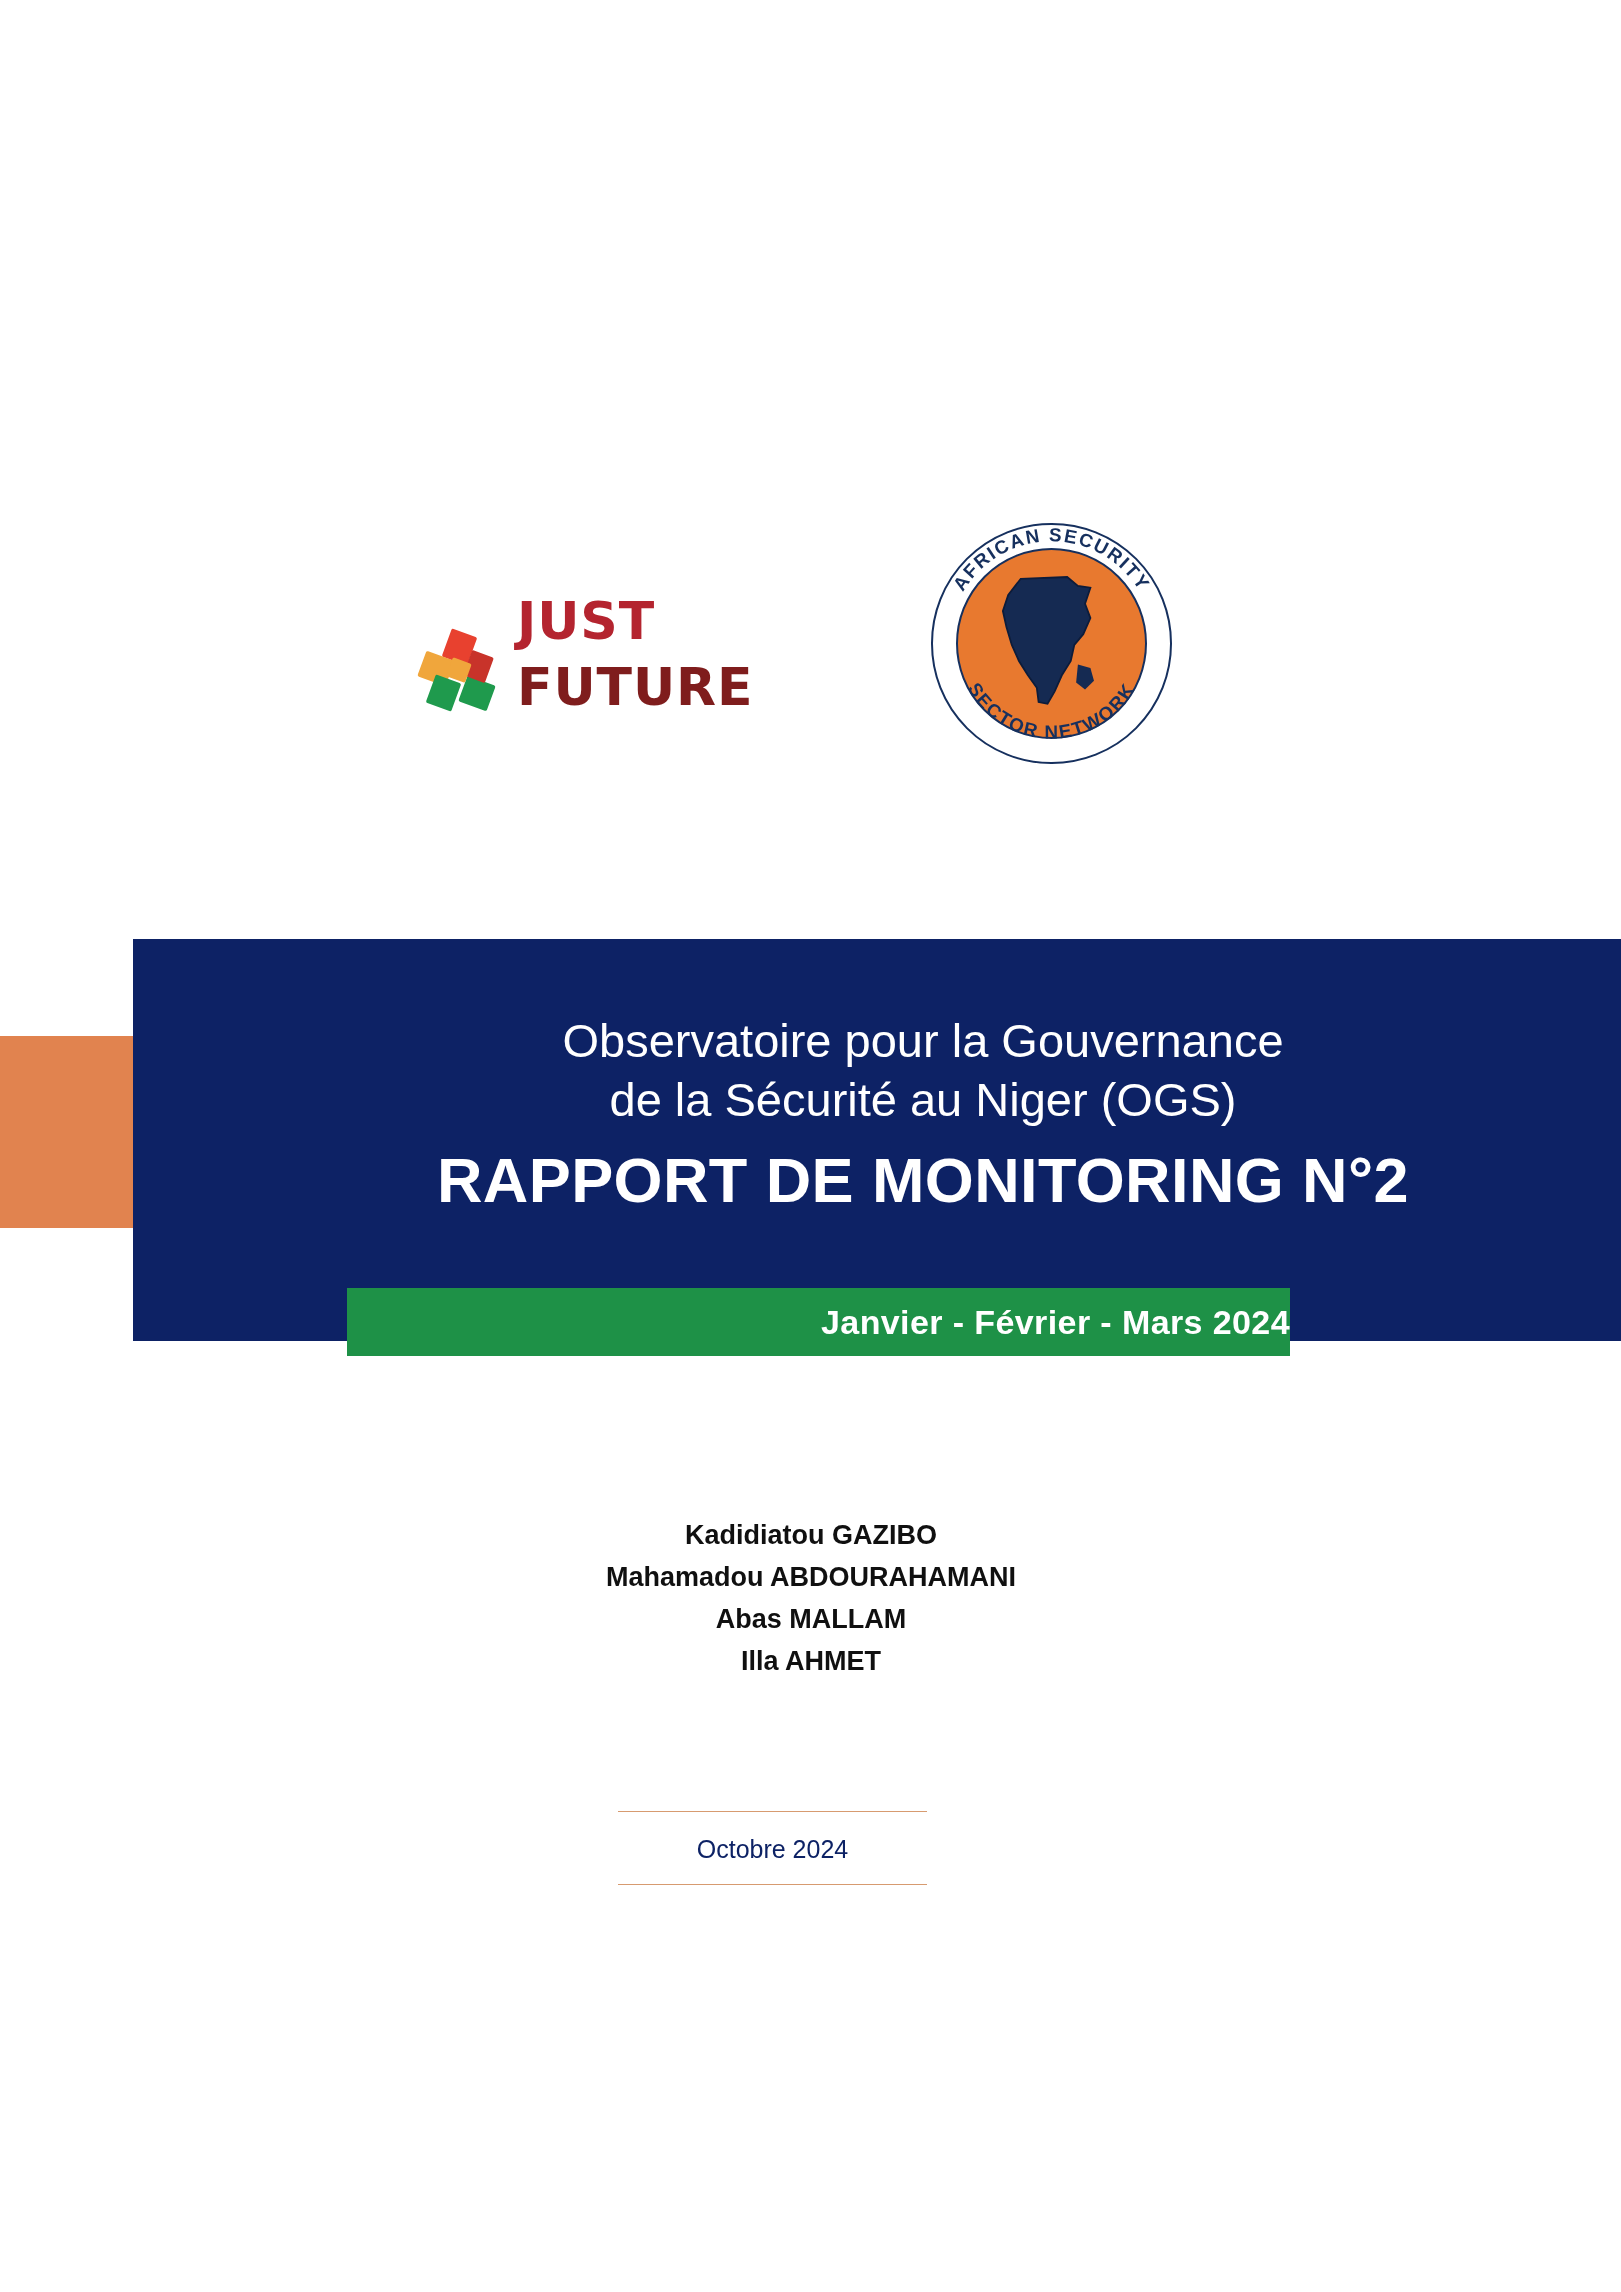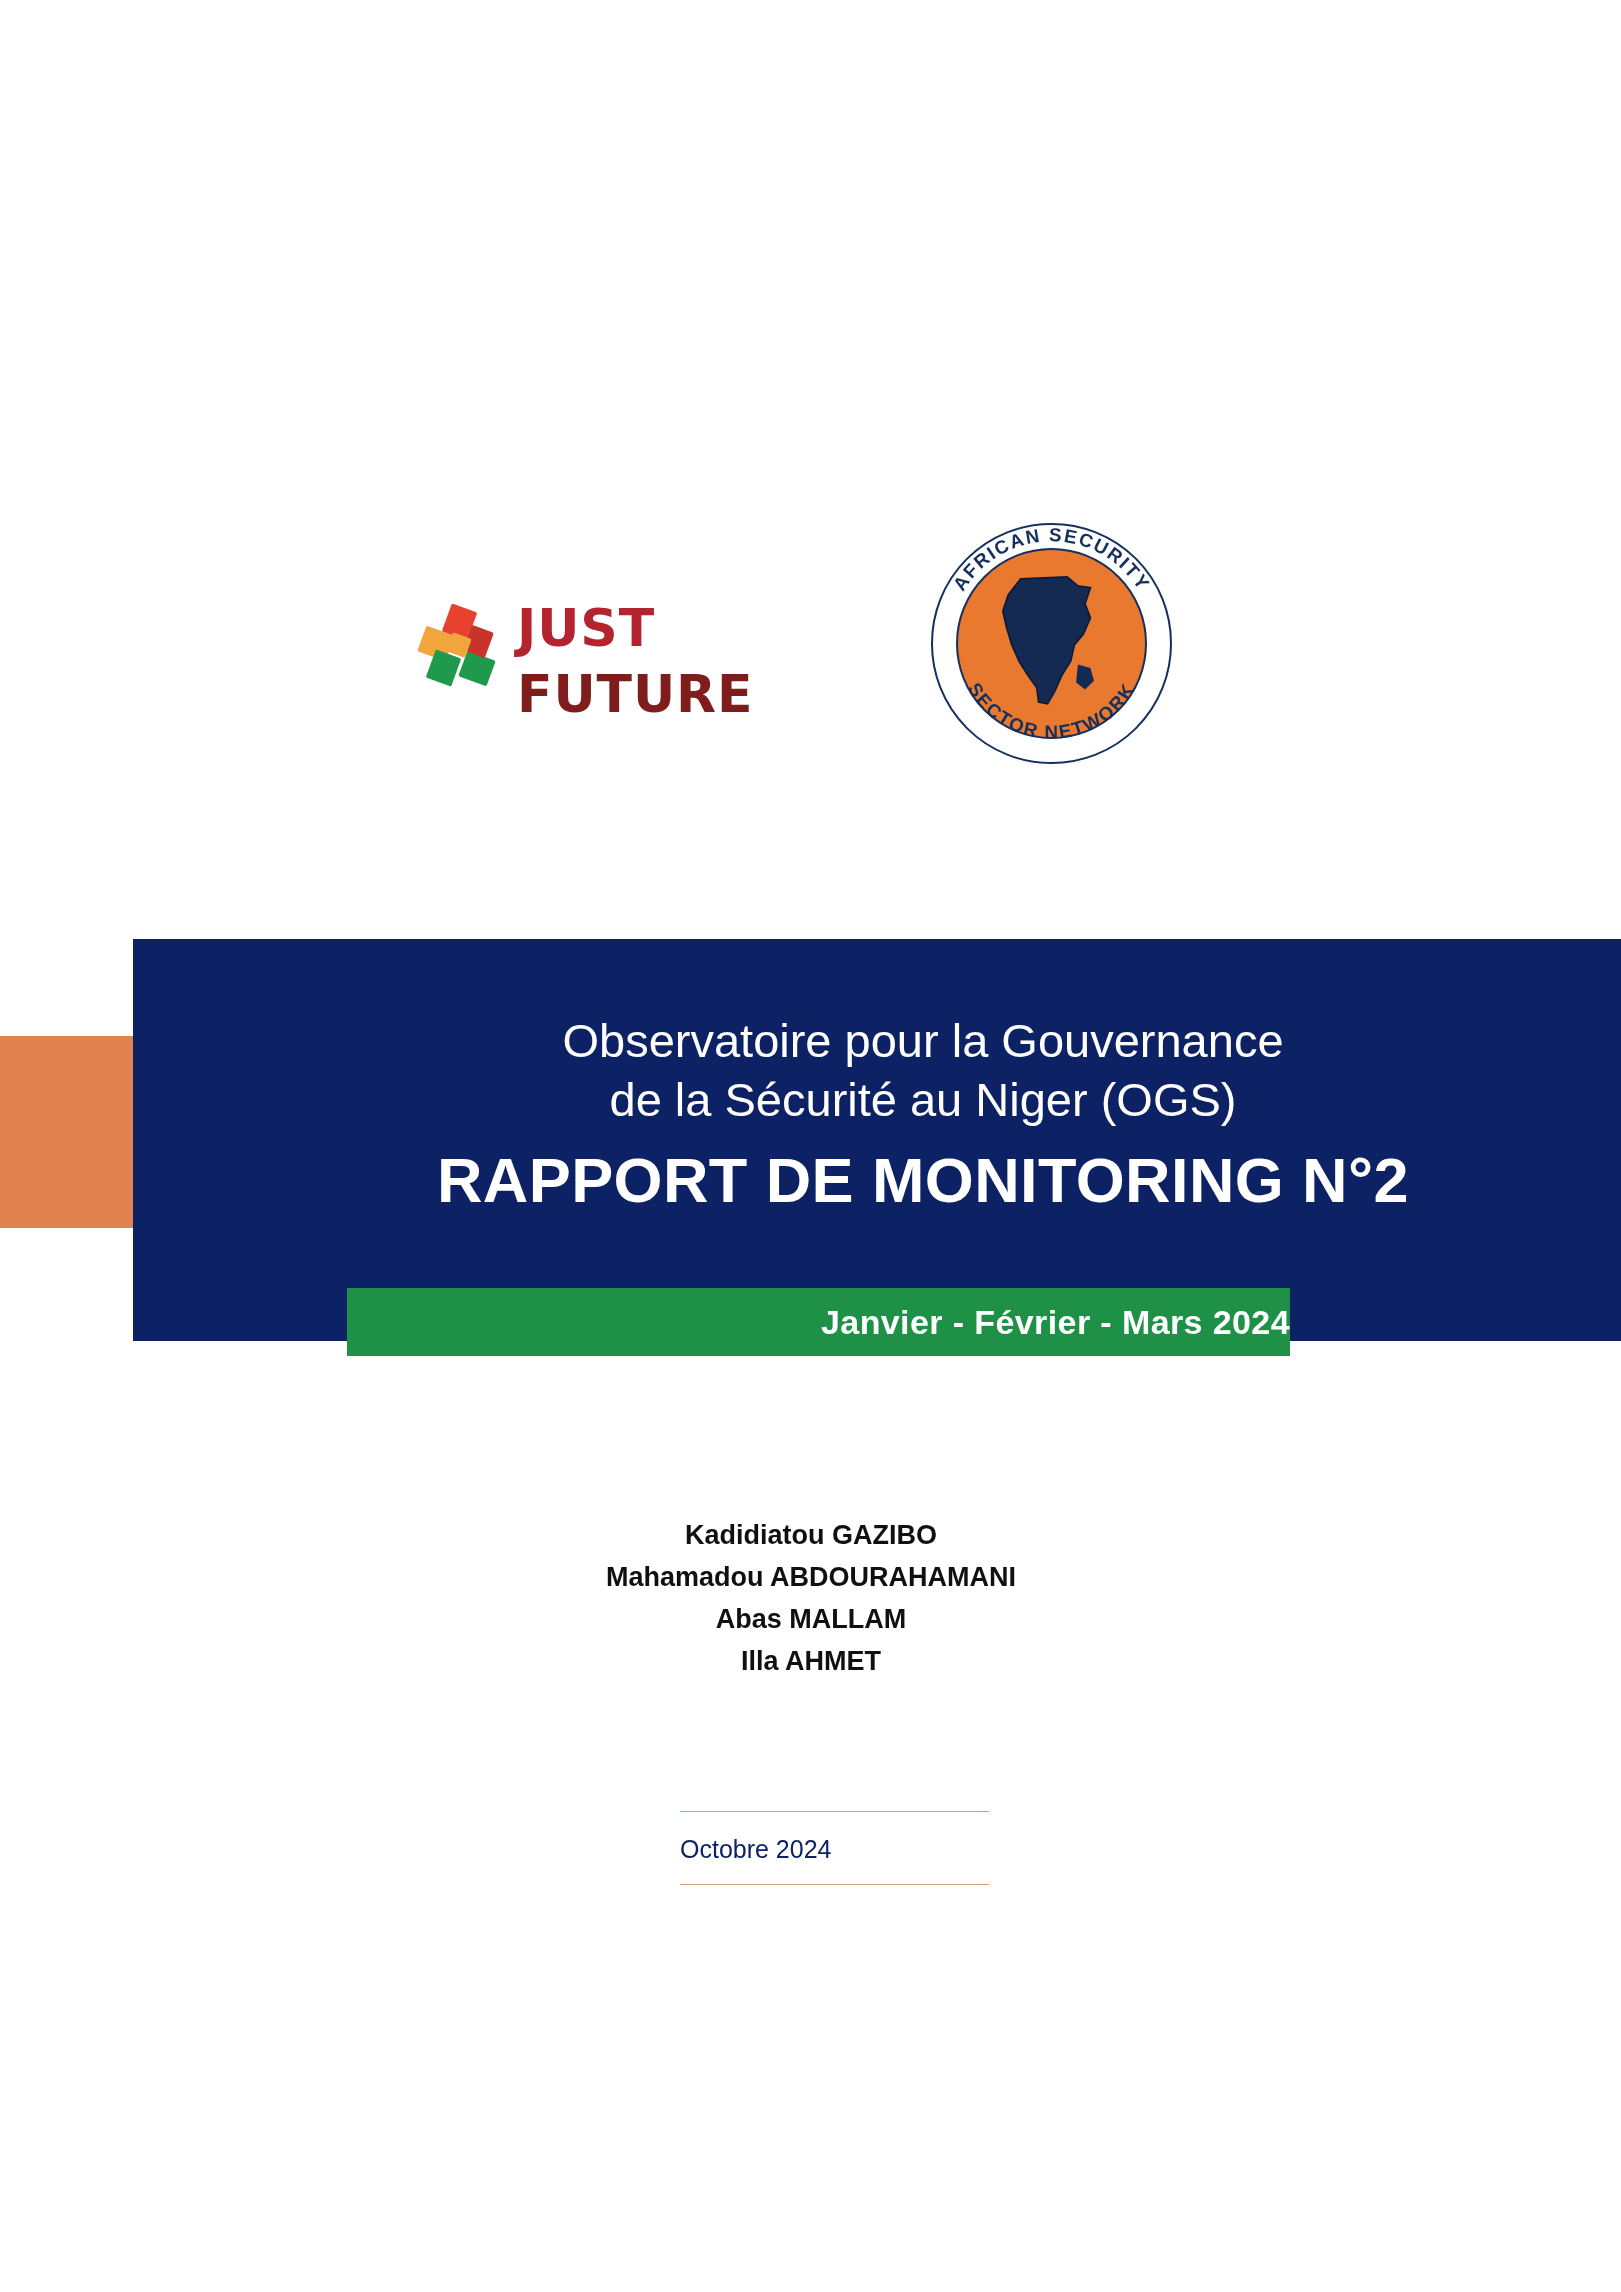--- a/index.html
+++ b/index.html
@@ -23,21 +23,21 @@
   }
 
   
   .jf-logo {
     position: absolute;
     left: 419px;
     top: 605px;
     width: 403px;
     height: 107px;
     display: flex;
-    align-items: flex-start;
+    align-items: flex-end;
     gap: 16px;
   }
   .jf-mark {
     position: relative;
     width: 82px;
     height: 82px;
     flex: 0 0 82px;
   }
   .jf-mark span {
     position: absolute;
@@ -181,24 +181,24 @@
     font-family: "Liberation Sans", sans-serif;
     font-weight: bold;
     font-size: 27px;
     color: #101010;
     line-height: 1.56;
   }
 
   
   .date-block {
     position: absolute;
-    left: 680px;
+    left: 618px;
     top: 1811px;
     width: 309px;
-    text-align: left;
+    text-align: center;
   }
   .date-rule {
     height: 0.9px;
     background: #d79b70;
     width: 100%;
   }
   .date-text {
     font-family: "Liberation Sans", sans-serif;
     font-size: 25px;
     color: #0d2265;

